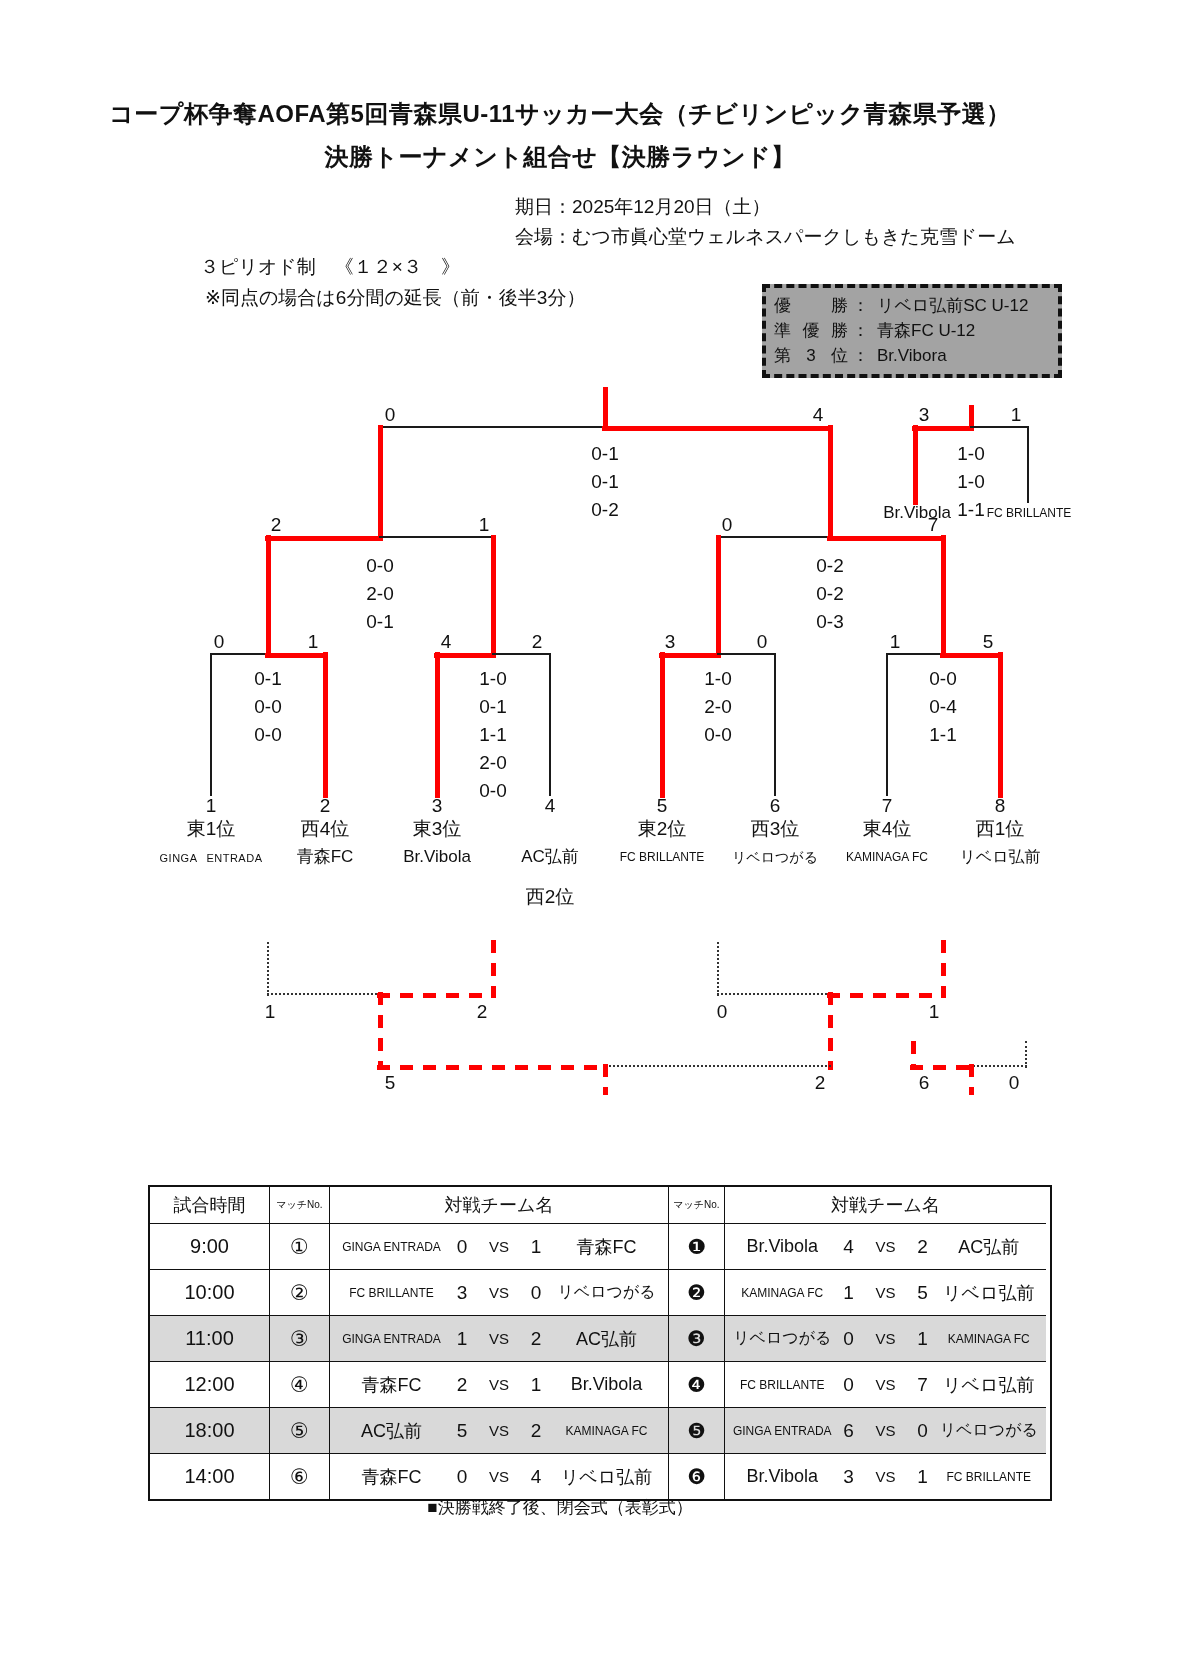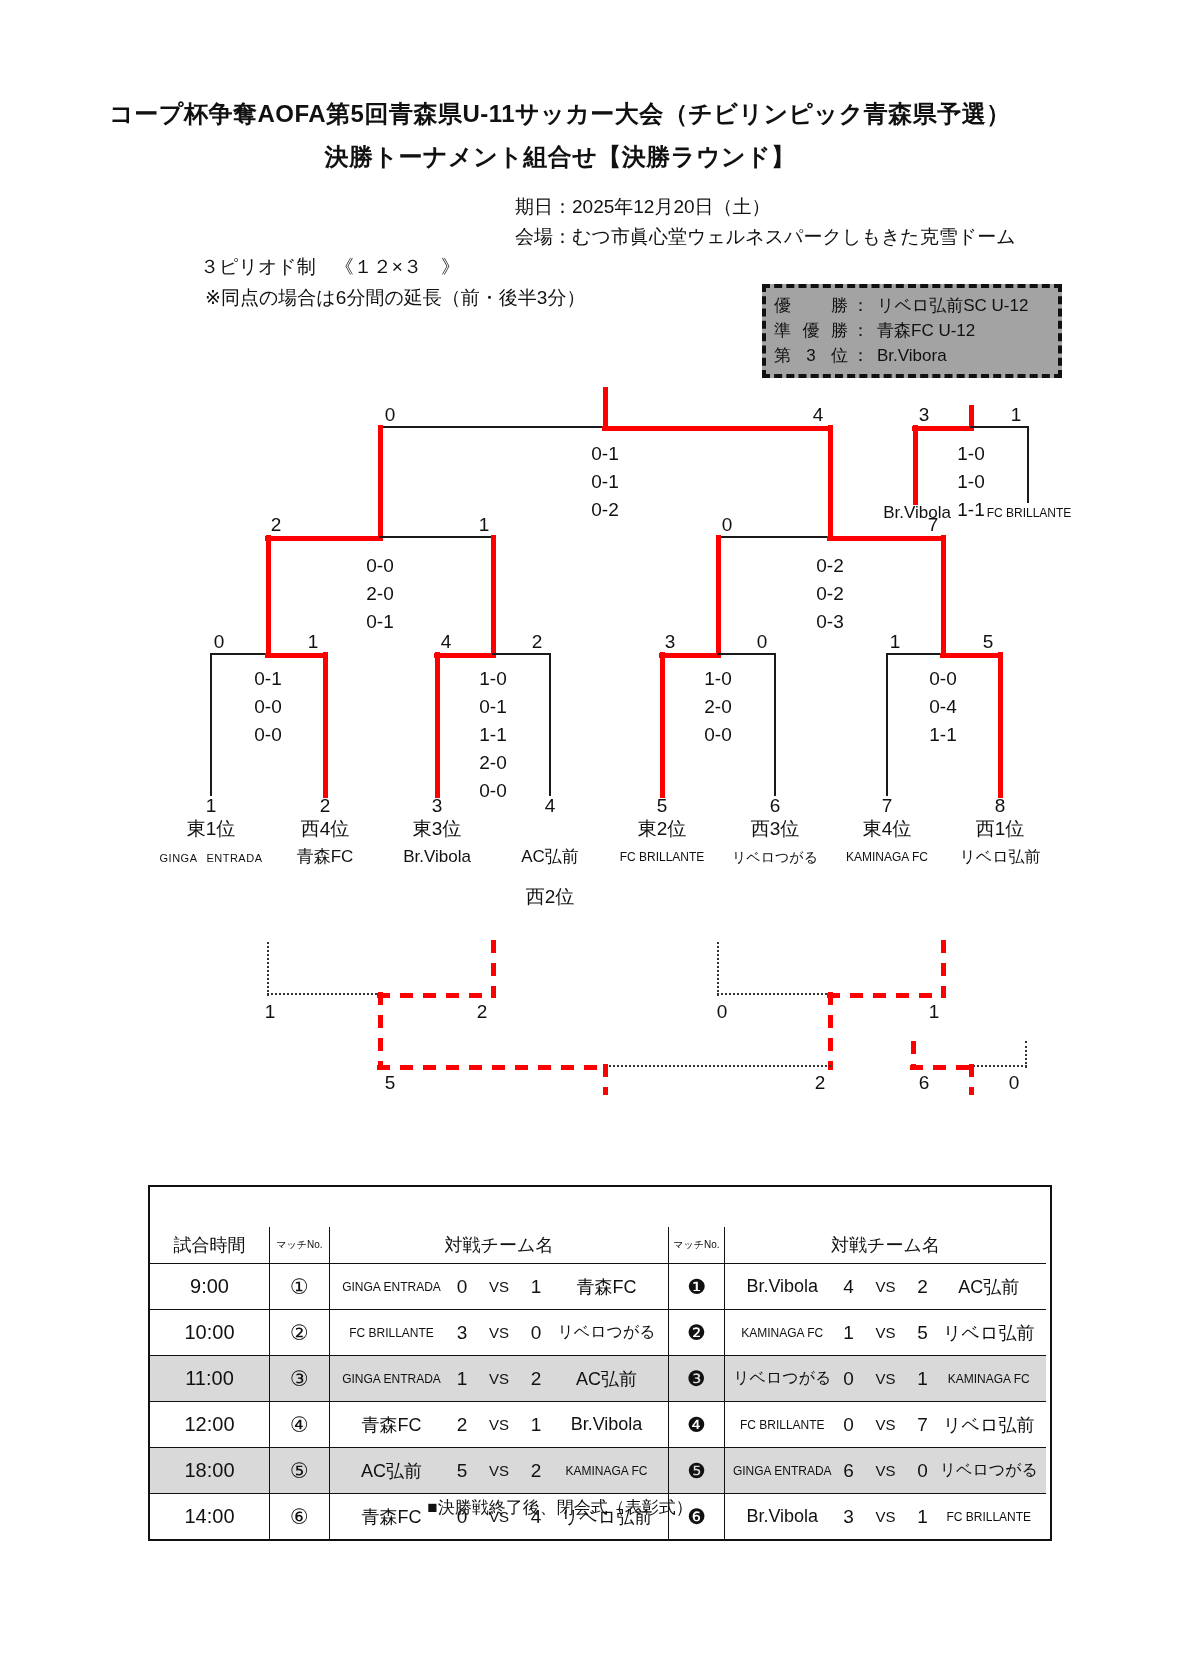--- a/index.html
+++ b/index.html
@@ -29,21 +29,21 @@
   .ld-v{position:absolute;border-left:2px dotted #333;width:0;}
   .lrd-h{position:absolute;height:5px;background:repeating-linear-gradient(90deg,#fe0000 0 13px,transparent 13px 23px);}
   .lrd-v{position:absolute;width:5px;background:repeating-linear-gradient(180deg,#fe0000 0 13px,transparent 13px 23px);}
   
   .sched{position:absolute;left:148px;top:1185px;width:900px;border:2px solid #111;}
   .trow{display:grid;grid-template-columns:120px 60px 339px 56px 321px;}
   .td{border-right:1.5px solid #111;border-bottom:1.5px solid #111;display:flex;
       align-items:center;justify-content:center;}
   .td:last-child{border-right:none;}
   .trow:last-child .td{border-bottom:none;}
-  .th{height:36px;font-size:18px;margin-top:40px;}
+  .th{height:36px;font-size:18px;}
   .th-no{font-size:10px;}
   .dr .td{height:45px;}
   .shade .td{background:#d9d9d9;}
   .time{font-size:20px;}
   .mno{font-size:21px;}
   .match{display:flex;width:100%;align-items:center;padding:0 6px;box-sizing:border-box;}
   .tname{flex:1.4;text-align:center;font-size:18px;}
   .tname.sm{font-size:12px;}
   .tname.md{font-size:16px;}
   .score{width:30px;text-align:center;font-size:19px;}

